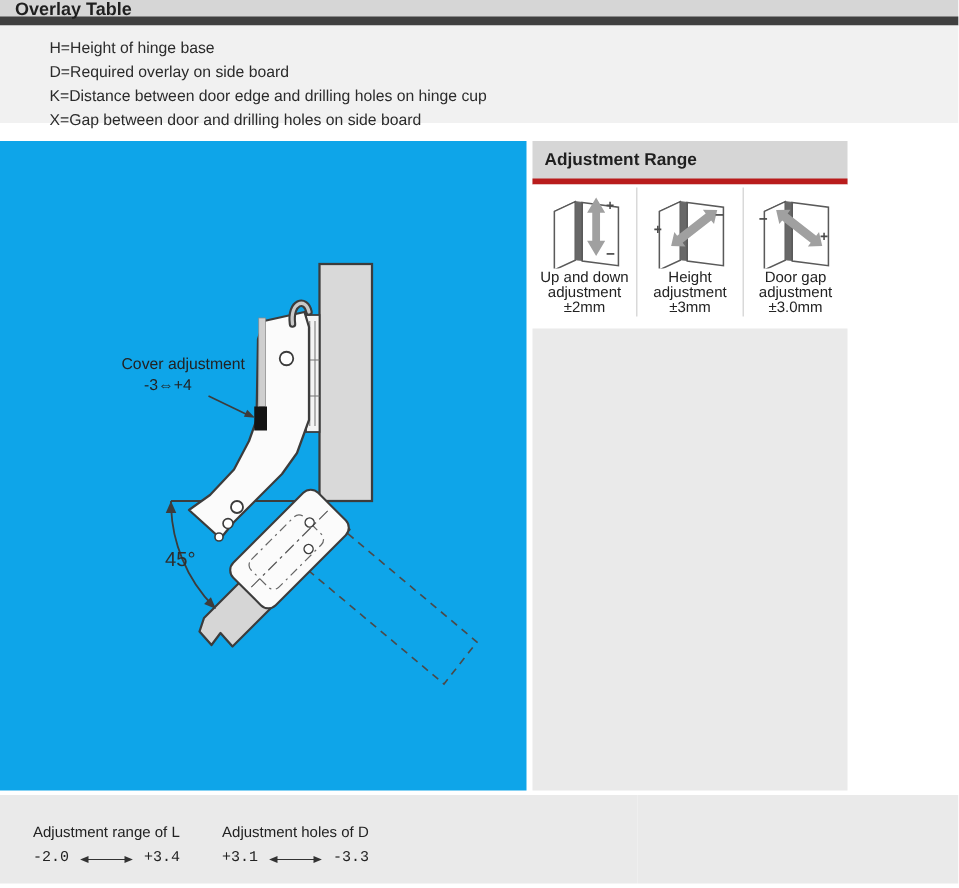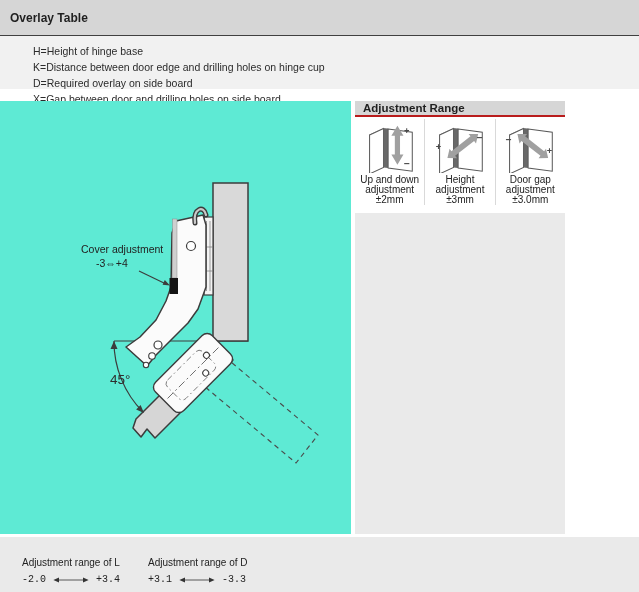--- a/index.html
+++ b/index.html
@@ -1,32 +1,32 @@
 <!DOCTYPE html>
 <html><head>
 <meta charset="utf-8">
 <style>
   * { margin:0; padding:0; box-sizing:border-box; }
   html,body { width:639px; height:592px; background:#ffffff; overflow:hidden;
     font-family:"Liberation Sans", sans-serif; color:#2a2a2a; }
   svg { font-family:"Liberation Sans", sans-serif; }
 
-  .titlebar { height:36px; background:#d6d6d6; border-bottom:1px solid #404040;
+  .titlebar { height:17px; background:#d6d6d6; border-bottom:6px solid #404040;
     display:flex; align-items:center; padding-left:10px;
     font-size:12px; font-weight:bold; color:#1f1f1f; }
 
-  .defs { height:53px; background:#f1f1f1; padding:7px 0 13px 33px; }
+  .defs { height:65px; background:#f1f1f1; padding:7px 0 13px 33px; }
   .defs div { font-size:10.5px; line-height:16px; color:#2b2b2b; }
 
   .body { margin-top:12px; display:flex; gap:4px; height:433px; }
-  .drawing-panel { width:351px; height:433px; background:#5eead4; }
+  .drawing-panel { width:351px; height:433px; background:#0ea5e9; }
 
   .right-col { width:210px; display:flex; flex-direction:column; gap:4px; }
   .ar-panel { background:#ffffff; }
-  .ar-titlebar { height:16px; background:#d6d6d6; border-bottom:2px solid #b91c1c;
+  .ar-titlebar { height:29px; background:#d6d6d6; border-bottom:4px solid #b91c1c;
     display:flex; align-items:center; padding-left:8px;
     font-size:11.5px; font-weight:bold; color:#1f1f1f; }
   .ar-cells { display:flex; background:#fff; padding:2px 0 4px 0; }
   .ar-cell { flex:1; padding-top:2px; }
   .ar-cell + .ar-cell { border-left:1px solid #d9d9d9; }
   .ar-cell svg { display:block; margin:0 auto; }
   .ar-label { font-size:10px; line-height:10px; text-align:center;
     white-space:pre-line; color:#222; margin-top:2px; }
   .right-filler { flex:1; background:#eaeaea; }
 
@@ -39,22 +39,22 @@
 </style>
 </head>
 <body>
 
 <header class="titlebar">
   <span>Overlay Table</span>
 </header>
 
 <section class="defs">
   <div>H=Height of hinge base</div>
+  <div>D=Required overlay on side board</div>
   <div>K=Distance between door edge and drilling holes on hinge cup</div>
-  <div>D=Required overlay on side board</div>
   <div>X=Gap between door and drilling holes on side board</div>
 </section>
 
 <div class="body">
   <div class="drawing-panel">
     <svg width="425" height="433" viewBox="0 0 425 433">
 
       <line x1="114" y1="240" x2="248" y2="240" stroke="#3c3c3c" stroke-width="1.2"></line>
 
       <rect x="213" y="82" width="35" height="158" fill="#d9d9d9" stroke="#3c3c3c" stroke-width="1.5"></rect>
@@ -176,21 +176,21 @@
         <span>-2.0</span>
         <svg width="40" height="8" viewBox="0 0 46 10">
           <line x1="7" y1="5" x2="39" y2="5" stroke="#333" stroke-width="1"></line>
           <polygon points="1,5 8,2 8,8" fill="#333"></polygon>
           <polygon points="45,5 38,2 38,8" fill="#333"></polygon>
         </svg>
         <span>+3.4</span>
       </div>
     </div>
     <div class="range-group">
-      <div class="range-title">Adjustment range of D</div>
+      <div class="range-title">Adjustment holes of D</div>
       <div class="range-row">
         <span>+3.1</span>
         <svg width="40" height="8" viewBox="0 0 46 10">
           <line x1="7" y1="5" x2="39" y2="5" stroke="#333" stroke-width="1"></line>
           <polygon points="1,5 8,2 8,8" fill="#333"></polygon>
           <polygon points="45,5 38,2 38,8" fill="#333"></polygon>
         </svg>
         <span>-3.3</span>
       </div>
     </div>

